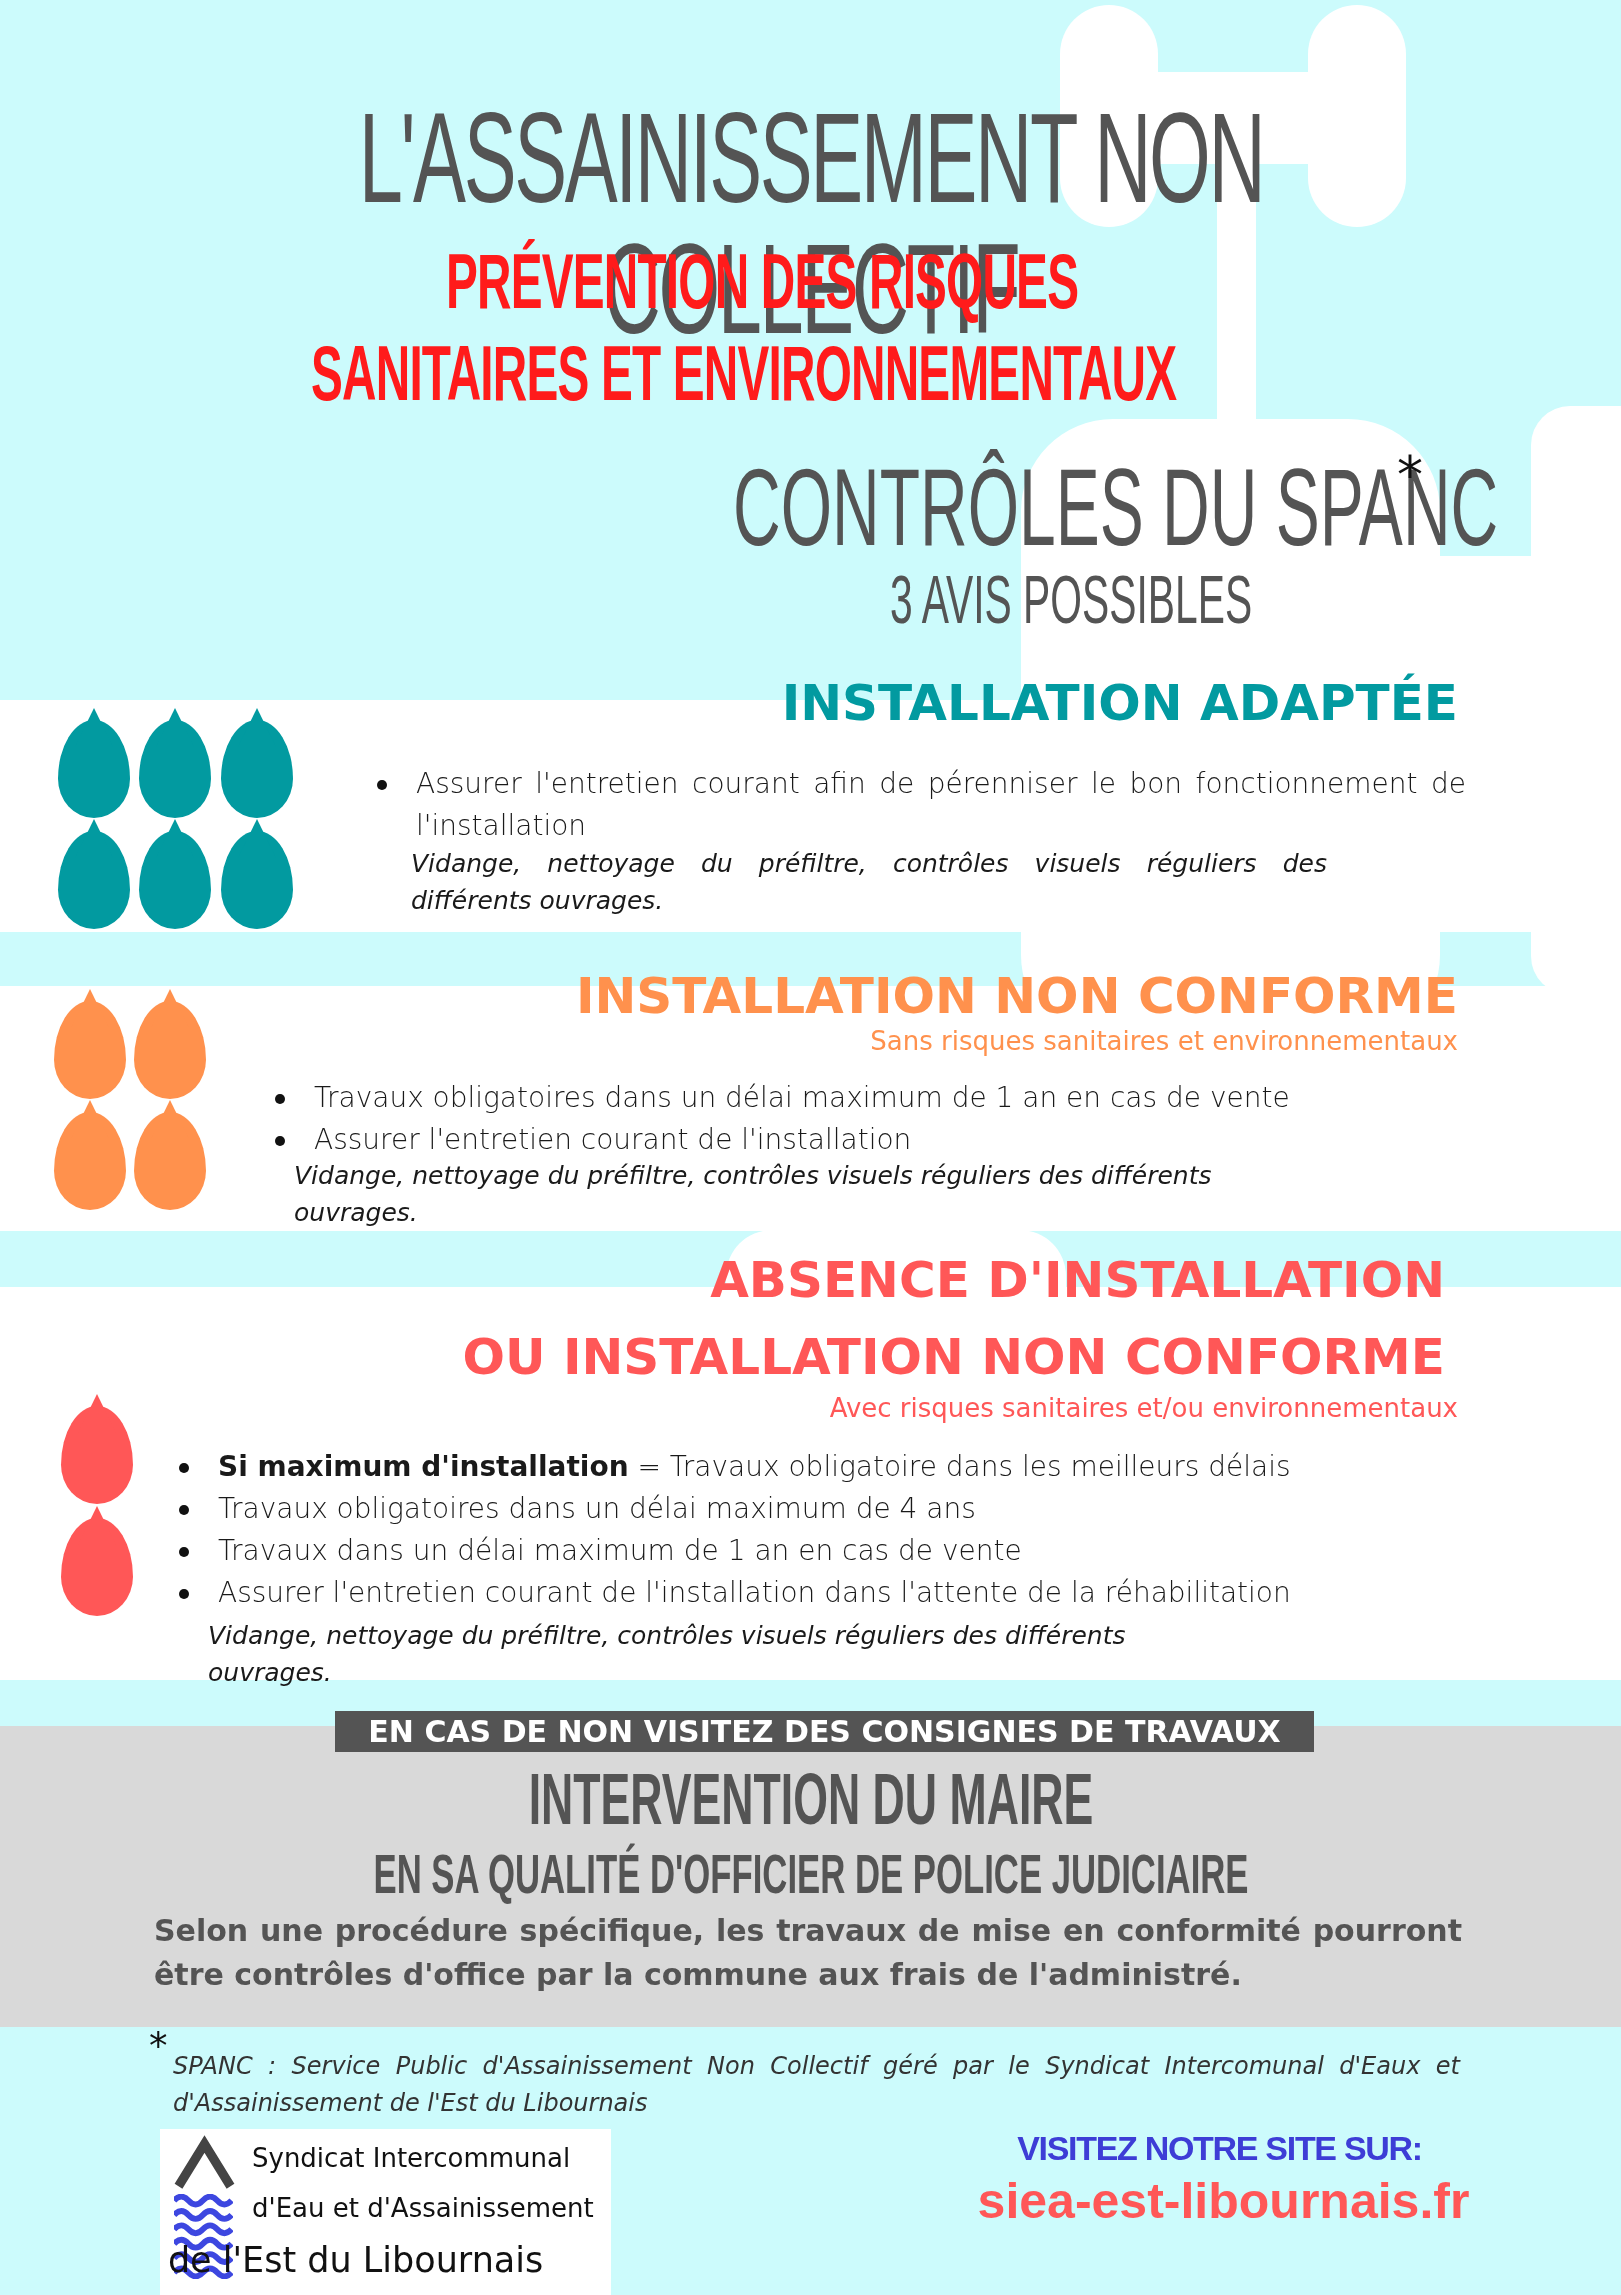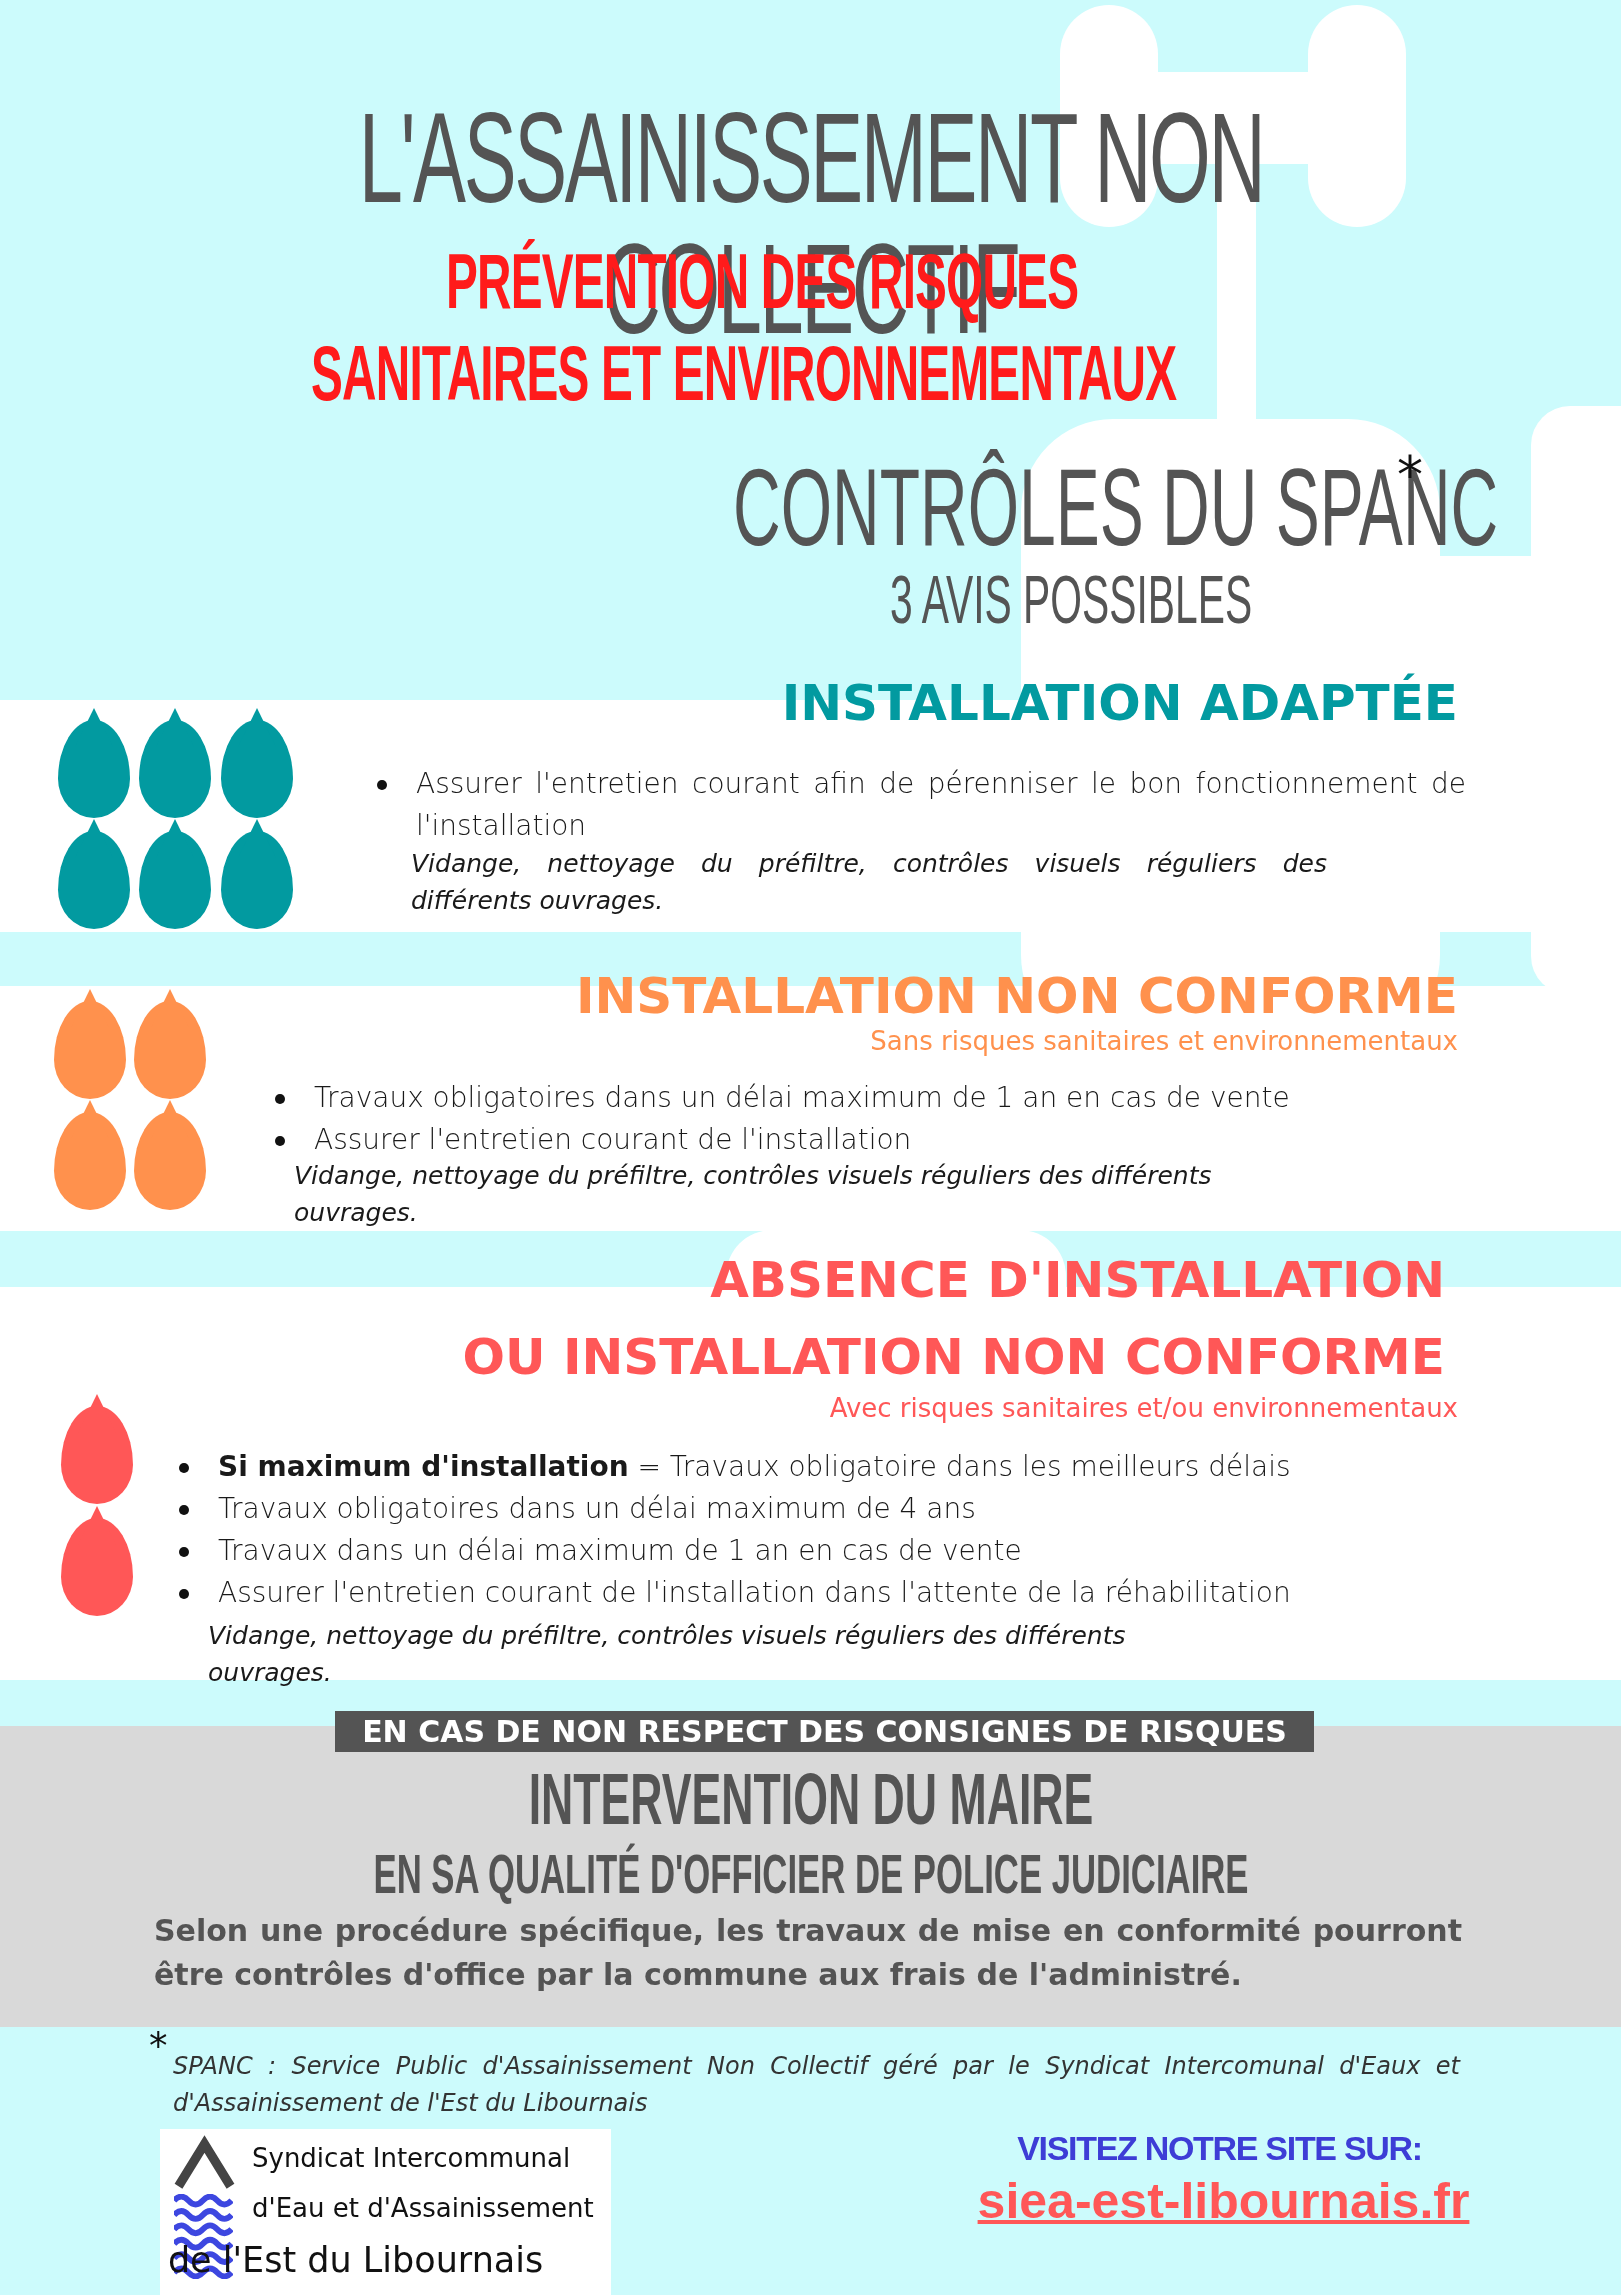--- a/index.html
+++ b/index.html
@@ -103,21 +103,21 @@
   }
   .logo-line { position: absolute; font-family: "DejaVu Sans", sans-serif; color: #111; white-space: nowrap; }
   .visit {
     position: absolute; left: 1007px; top: 2129px; width: 425px; text-align: center;
     color: #3d3dd6; font-family: Liberation Sans, sans-serif; font-weight: bold; font-size: 34px;
     letter-spacing: -1.3px;
   }
   .site-link {
     position: absolute; left: 962px; top: 2172px; width: 523px; text-align: center;
     color: #ff5757; font-family: "Liberation Sans", sans-serif; font-weight: bold; font-size: 50px;
-    text-decoration: underline; text-decoration-thickness: 3.9px; cursor: pointer;
+    text-decoration-thickness: 3.9px; cursor: pointer;
   }
 </style>
 </head>
 <body>
 
 <div class="tap" style="left:1060px;top:5.2px;width:98px;height:222px;border-radius:49px;"></div>
 <div class="tap" style="left:1308px;top:5.2px;width:98px;height:222px;border-radius:49px;"></div>
 <div class="tap" style="left:1151px;top:72px;width:164px;height:92px;"></div>
 <div class="tap" style="left:1217px;top:157px;width:39px;height:275px;"></div>
 <div class="tap" style="left:1021px;top:419px;width:419px;height:628px;border-radius:92px;"></div>
@@ -171,21 +171,21 @@
 <div class="drop drop-red" style="left:61px;top:1518px;"></div>
 <ul class="bullets" style="left:175px;top:1442px;width:1243px;">
   <li><span class="dot"></span><b style="font-weight:bold;">Si maximum d'installation</b><span> = Travaux obligatoire dans les meilleurs délais</span></li>
   <li><span class="dot"></span><span>Travaux obligatoires dans un délai maximum de 4 ans</span></li>
   <li><span class="dot"></span><span>Travaux dans un délai maximum de 1 an en cas de vente</span></li>
   <li><span class="dot"></span><span>Assurer l'entretien courant de l'installation dans l'attente de la réhabilitation</span></li>
 </ul>
 <div class="note" style="left:208px;top:1617px;width:1047px;">Vidange, nettoyage du préfiltre, contrôles visuels réguliers des différents ouvrages.</div>
 
 <div class="band-grey" style="top:1726px;height:301px;"></div>
-<div class="dark-banner">EN CAS DE NON RESPECT DES CONSIGNES DE RISQUES</div>
+<div class="dark-banner">EN CAS DE NON VISITEZ DES CONSIGNES DE TRAVAUX</div>
 <div class="big-grey" style="top:1760px;font-size:72px;line-height:79px;transform:scaleX(0.62);transform-origin:811px 0;">INTERVENTION DU MAIRE</div>
 <div class="big-grey" style="top:1842px;font-size:56px;line-height:63px;transform:scaleX(0.62);transform-origin:811px 0;">EN SA QUALITÉ D'OFFICIER DE POLICE JUDICIAIRE</div>
 <div class="para" style="top:1909px;">Selon une procédure spécifique, les travaux de mise en conformité pourront être contrôles d'office par la commune aux frais de l'administré.</div>
 
 <div class="abs" style="left:149px;top:2025px;font-size:37px;color:#111;">*</div>
 <div class="footnote">SPANC : Service Public d'Assainissement Non Collectif géré par le Syndicat Intercomunal d'Eaux et d'Assainissement de l'Est du Libournais</div>
 
 <div class="logo-box">
   <svg class="abs" style="left:11.8px;top:5.2px;" width="65" height="59" viewBox="0 0 100 90">
     <path d="M10 80 L50 15 L90 80" fill="none" stroke="#444" stroke-width="14"></path>

